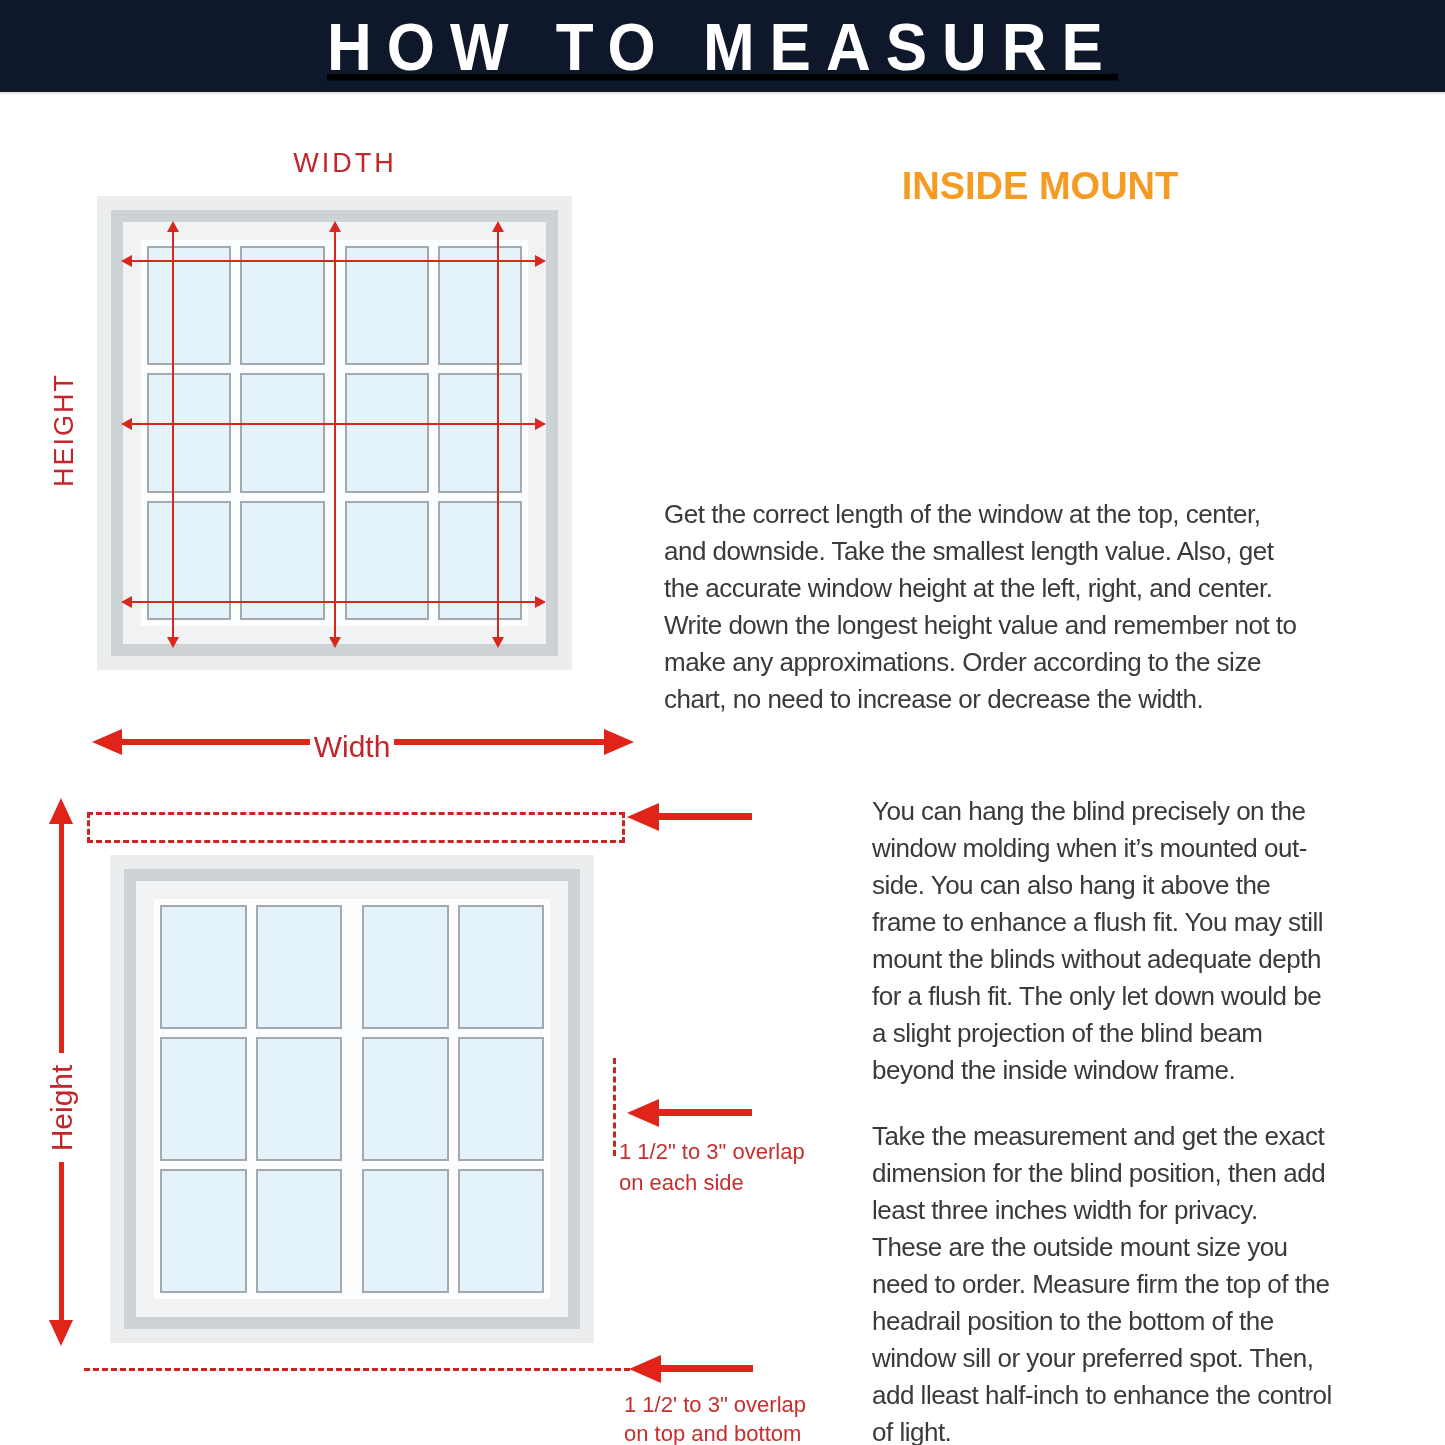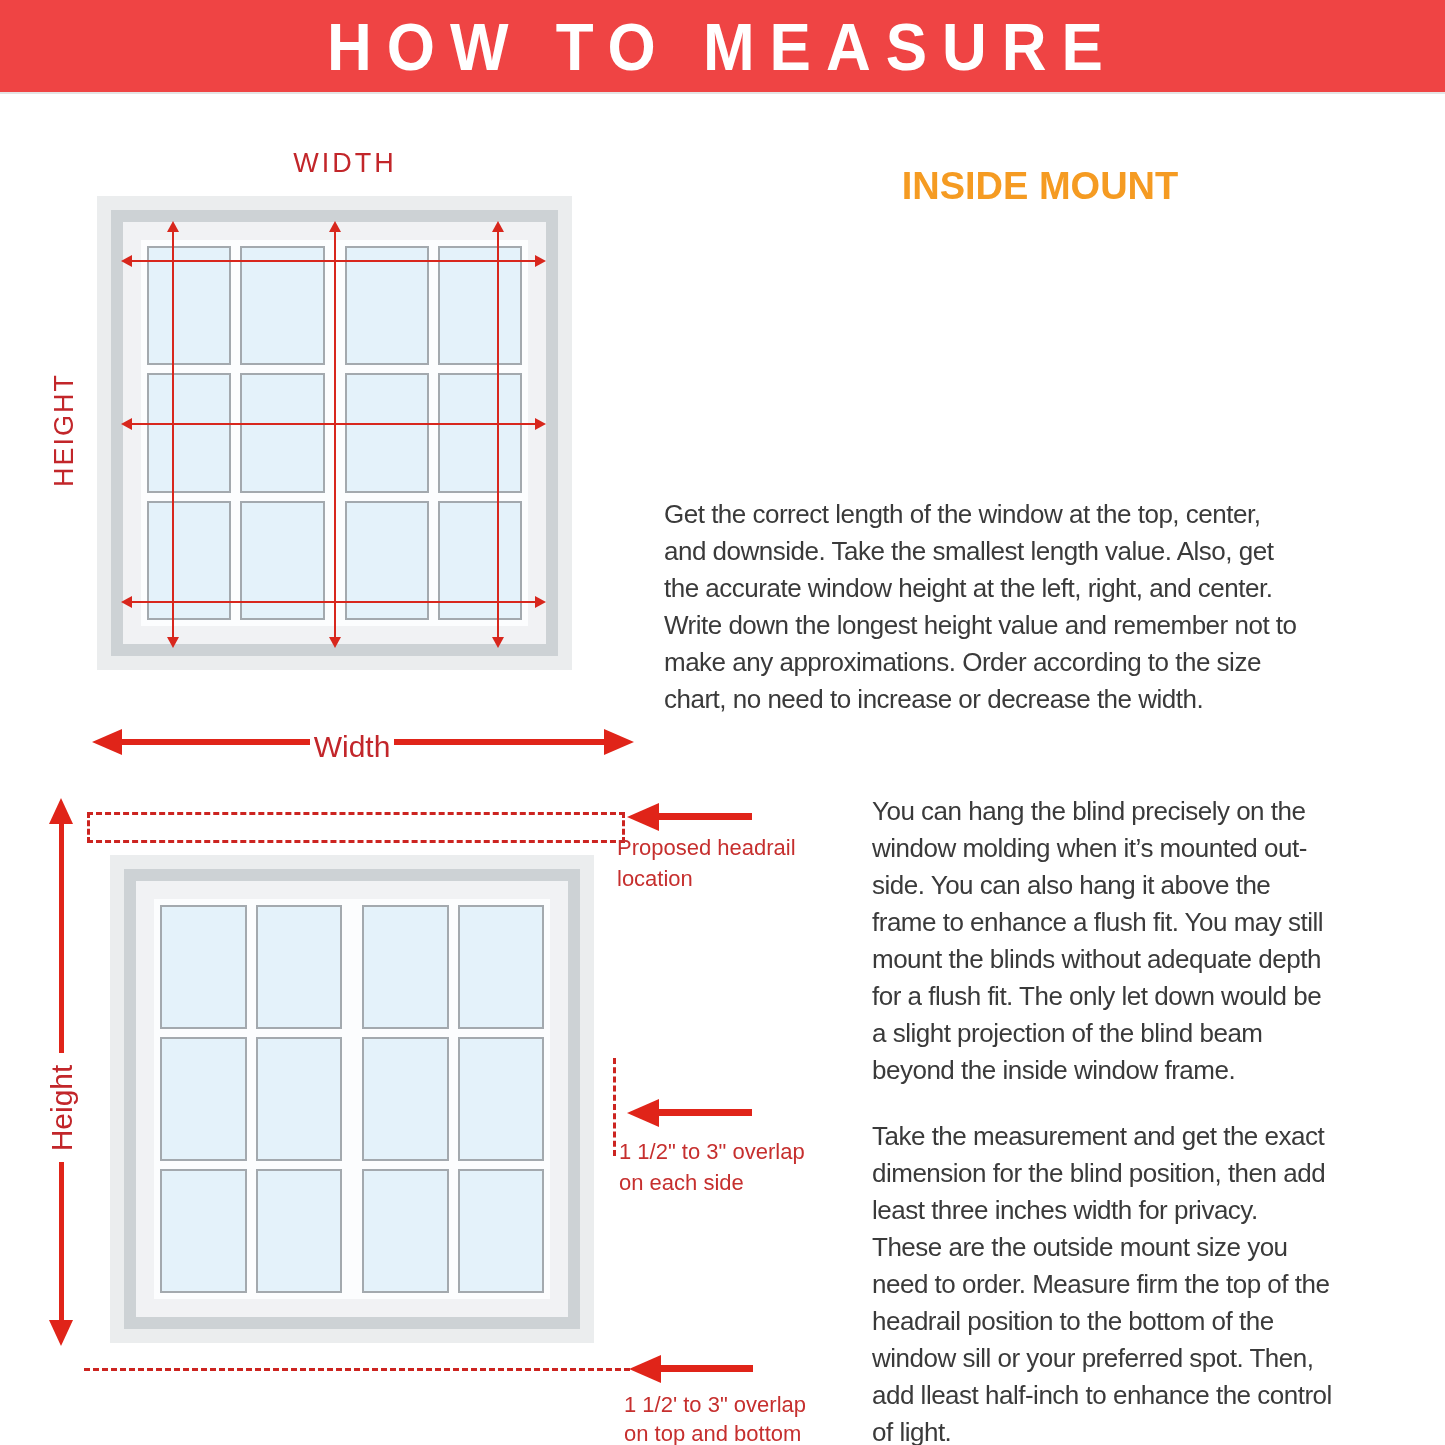--- a/index.html
+++ b/index.html
@@ -4,22 +4,23 @@
 <style>
   html,body{margin:0;padding:0;background:#ffffff;}
   .canvas{
     position:relative;width:1445px;height:1445px;background:#ffffff;
     font-family:"Liberation Sans",sans-serif;overflow:hidden;
   }
 
   
   .banner{
     position:absolute;left:0;top:0;width:1445px;height:92px;
-    background:#ef4444;display:flex;align-items:center;justify-content:center;
+    background:#0f172a;display:flex;align-items:center;justify-content:center;
     border-bottom:2px solid #e4e4e4;
+    text-decoration:underline;
   }
   .banner h1{
     margin:0;color:#ffffff;font-size:62px;font-weight:800;
     letter-spacing:15px;transform:scaleY(1.08);white-space:nowrap;
   }
 
   
   .mount-heading{
     position:absolute;transform:translate(-50%,-50%);
     color:#f59b22;font-size:38px;font-weight:700;letter-spacing:0px;white-space:nowrap;
@@ -154,22 +155,20 @@
 window sill or your preferred spot. Then,
 add lleast half-inch to enhance the control
 of light.</div>
 
   <div class="harrow left" style="left:122px;top:739px;width:188px;"></div>
   <div class="redlabel center" style="left:352px;top:747px;font-size:30px;">Width</div>
   <div class="harrow right" style="left:394px;top:739px;width:210px;"></div>
 
   <div class="dashrect" style="left:87px;top:812px;width:538px;height:31px;"></div>
   <div class="bigleft" style="left:659px;top:813px;width:93px;"></div>
-  <div class="rednote" style="left:617px;top:832px;">Proposed headrail
-location</div>
 
   <div class="vhead up" style="left:49px;top:798px;"></div>
   <div class="vshaft" style="left:59px;top:822px;height:231px;"></div>
   <div class="redlabel rot" style="left:62px;top:1108px;font-size:30px;">Height</div>
   <div class="vshaft" style="left:59px;top:1162px;height:158px;"></div>
   <div class="vhead down" style="left:49px;top:1320px;"></div>
 
   <div class="window" style="left:110px;top:855px;width:484px;height:488px;">
     <div class="band b1"></div>
     <div class="band b2"></div>

